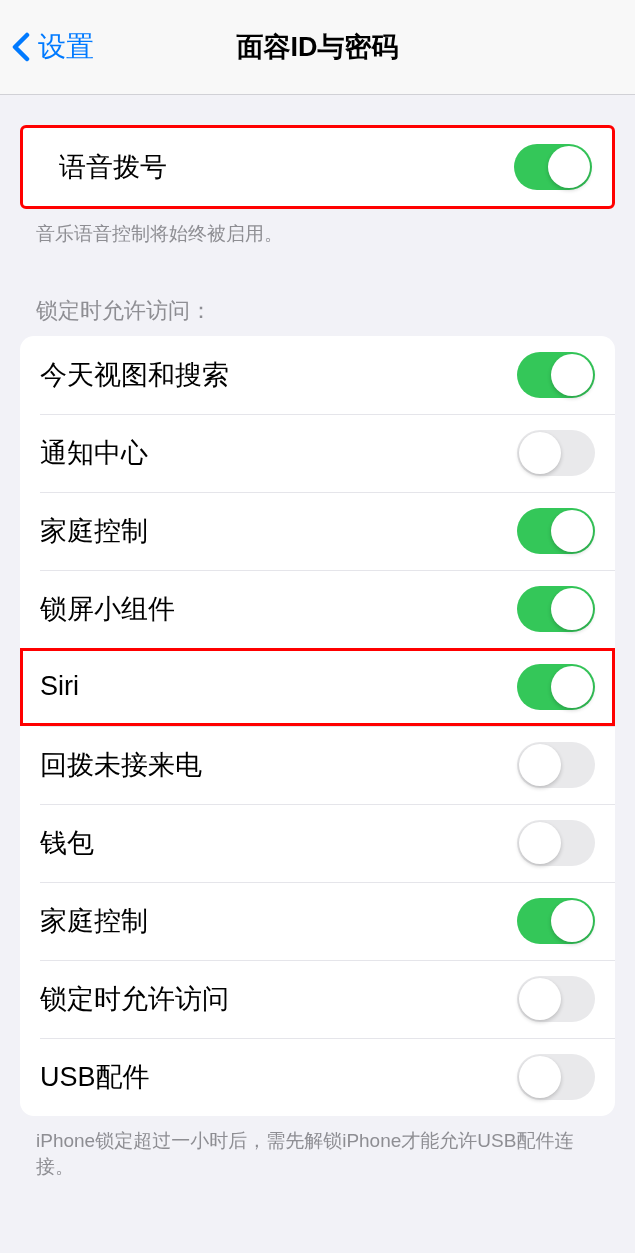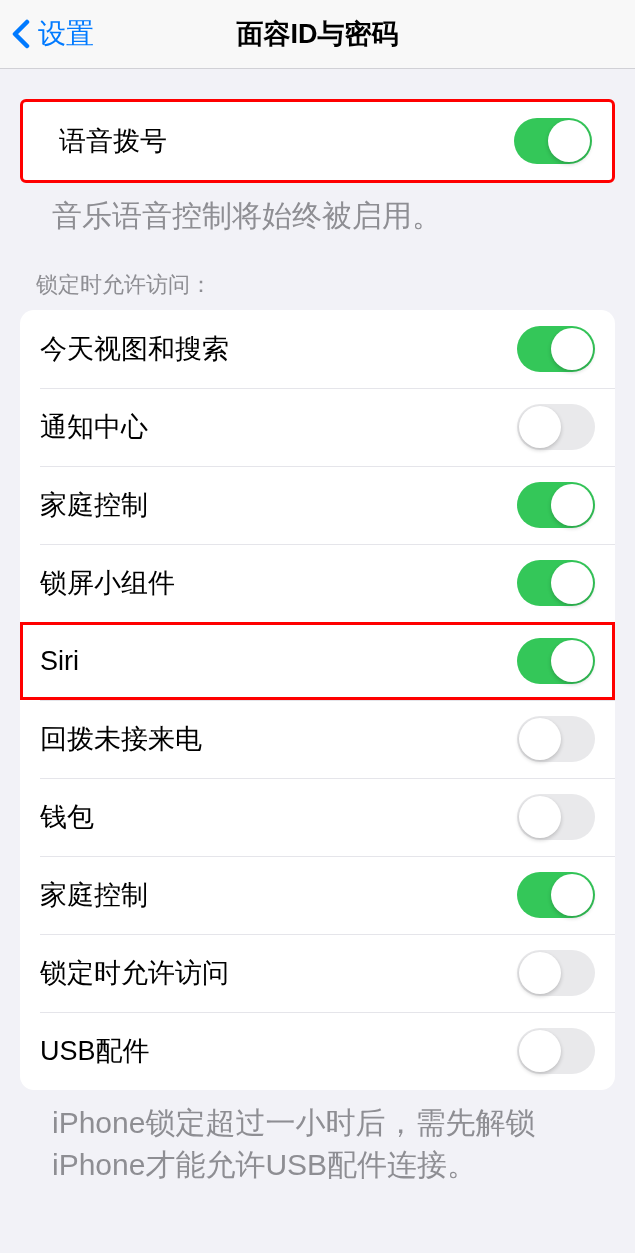--- a/index.html
+++ b/index.html
@@ -8,21 +8,21 @@
       box-sizing: border-box;
       font-family: -apple-system, "Helvetica Neue", "PingFang SC", sans-serif;
     }
     body {
       width: 635px;
       height: 1253px;
       background: #f2f2f7;
       overflow: hidden;
     }
     .header {
-      height: 69px;
+      height: 95px;
       background: #f8f8f8;
       border-bottom: 1px solid #d1d1d6;
       display: flex;
       align-items: center;
       position: relative;
     }
     .back-btn {
       display: flex;
       align-items: center;
       position: absolute;
@@ -120,27 +120,27 @@
       top: 2px;
       box-shadow: 0 2px 4px rgba(0,0,0,0.2);
     }
     .toggle.on .toggle-knob {
       right: 2px;
     }
     .toggle.off .toggle-knob {
       left: 2px;
     }
     .footer-text {
-      margin: 12px 36px 0 52px;
-      font-size: 30px;
+      margin: 12px 36px 0 36px;
+      font-size: 19px;
       color: #8e8e93;
       line-height: 1.4;
     }
     .section-header {
-      margin: 33px 36px 10px 36px;
+      margin: 48px 36px 10px 36px;
       font-size: 22px;
       color: #8e8e93;
     }
     .group-after-header {
       margin-top: 0;
     }
   </style>
 </head>
 <body>
 

